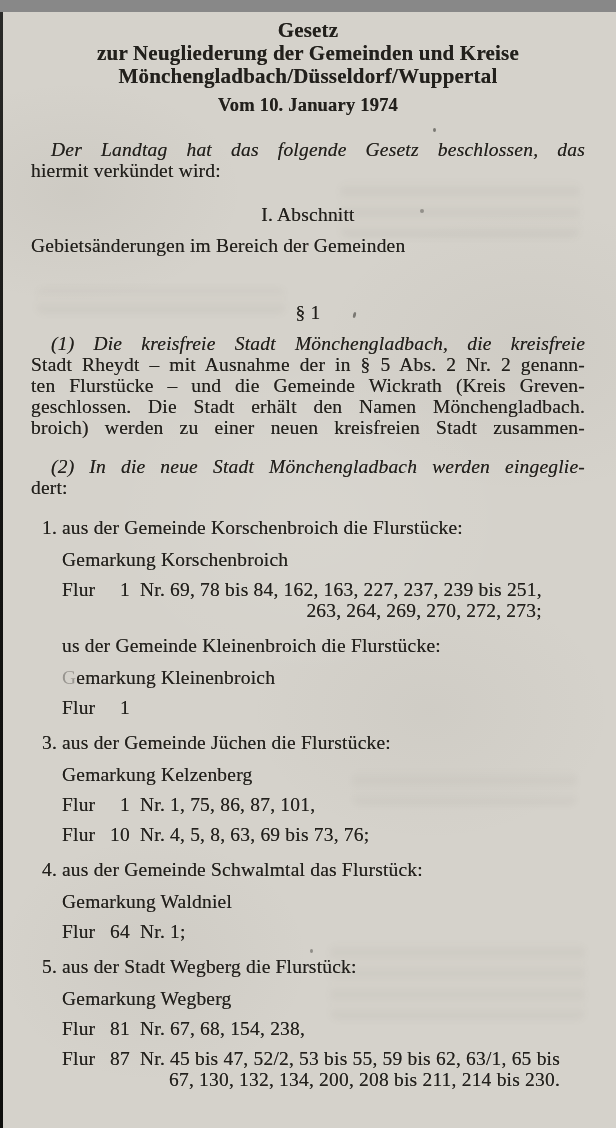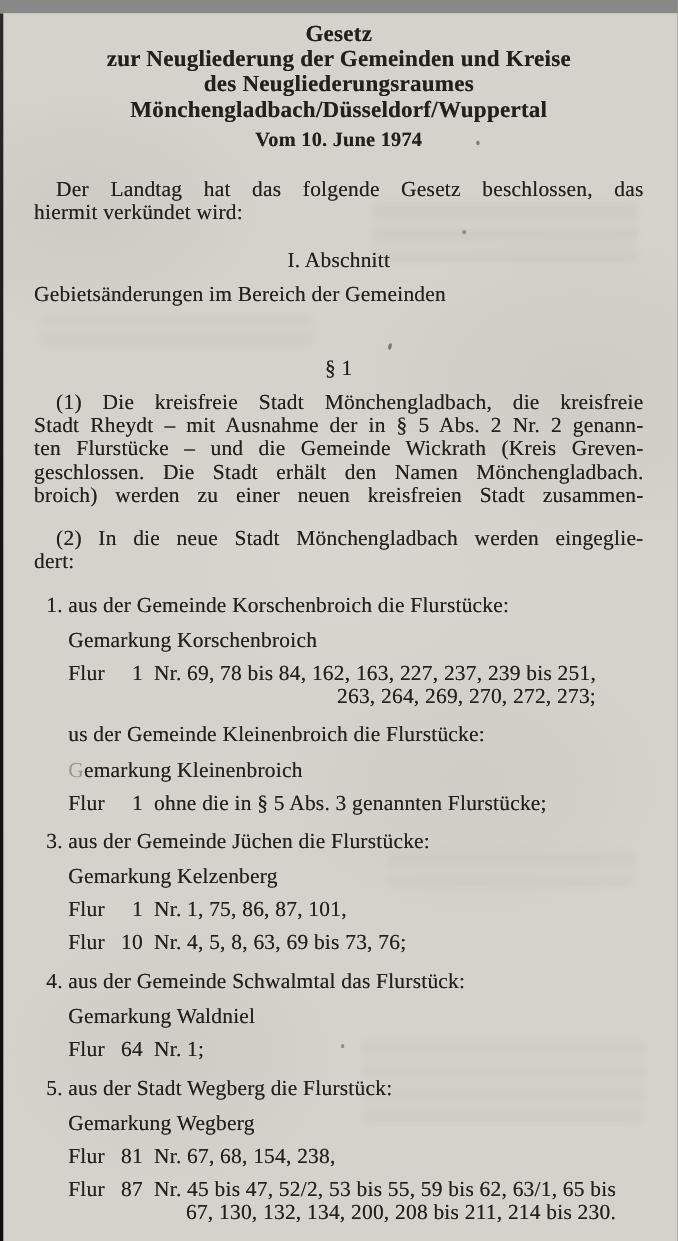--- a/index.html
+++ b/index.html
@@ -32,21 +32,21 @@
 
   
   .title-block { text-align: center; font-weight: bold; }
   .title-line { font-size: 21px; line-height: 23px; letter-spacing: 0.2px; }
   .date-line  { text-align: center; font-weight: bold; font-size: 18.5px; line-height: 22px; margin-top: 6px; }
 
   
   .body-par { margin: 0; }
   .jline { display: block; text-align: justify; text-align-last: justify; }
   .jline.last { text-align-last: left; }
-  .jline.first { text-indent: 20px; }
+  .jline.first { text-indent: 20px; font-style: italic; }
   .preamble { margin-top: 23px; }
   .abs1 { margin-top: 10px; }
   .abs2 { margin-top: 18px; }
 
   .section-heading   { text-align: center; margin-top: 23px; }
   .section-subheading{ text-align: left; margin-top: 10px; }
   .paragraph-mark    { text-align: center; margin-top: 46px; }
 
   
   .gliederung { margin-top: 19px; }
@@ -96,23 +96,22 @@
   <div class="speck p1"></div>
   <div class="speck p2"></div>
   <div class="speck p3"></div>
   <div class="speck p4"></div>
 
   <div class="content">
 
     <div class="title-block">
       <div class="title-line">Gesetz</div>
       <div class="title-line">zur Neugliederung der Gemeinden und Kreise</div>
-      <div class="title-line">des Neugliederungsraumes</div>
       <div class="title-line">Mönchengladbach/Düsseldorf/Wuppertal</div>
-      <div class="date-line">Vom 10. June 1974</div>
+      <div class="date-line">Vom 10. January 1974</div>
     </div>
 
     <p class="body-par preamble">
       <span class="jline first">Der Landtag hat das folgende Gesetz beschlossen, das</span>
       <span class="jline last">hiermit verkündet wird:</span>
     </p>
 
     <div class="section-heading">I. Abschnitt</div>
     <div class="section-subheading">Gebietsänderungen im Bereich der Gemeinden</div>
 
@@ -147,23 +146,20 @@
         </div>
       </div>
 
       <div class="list-item">
         <span class="item-marker"></span>
         <div class="item-heading">us der Gemeinde Kleinenbroich die Flurstücke:</div>
         <div class="gemarkung first-letter-faded">Gemarkung Kleinenbroich</div>
         <div class="flur-row">
           <span class="flur-label">Flur</span>
           <span class="flur-no">1</span>
-          <div class="flur-lines">
-            <div class="flur-line">ohne die in § 5 Abs. 3 genannten Flurstücke;</div>
-          </div>
         </div>
       </div>
 
       <div class="list-item">
         <span class="item-marker">3.</span>
         <div class="item-heading">aus der Gemeinde Jüchen die Flurstücke:</div>
         <div class="gemarkung">Gemarkung Kelzenberg</div>
         <div class="flur-row">
           <span class="flur-label">Flur</span>
           <span class="flur-no">1</span>

